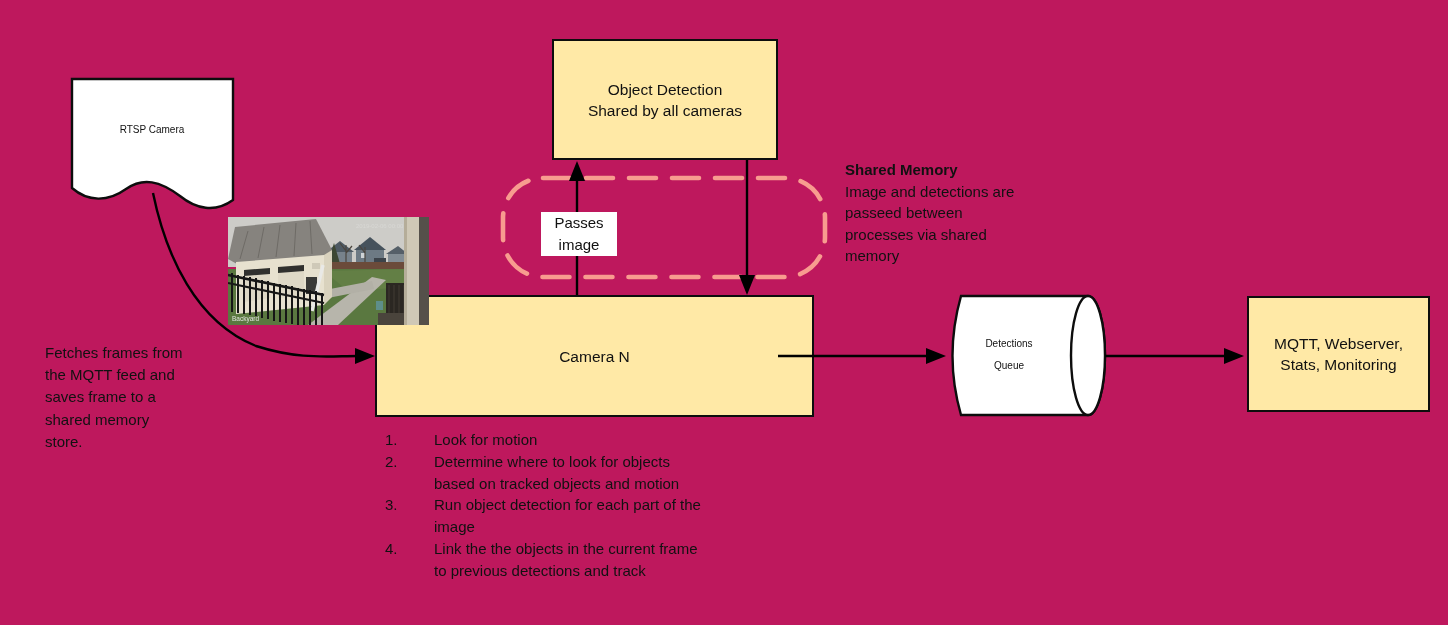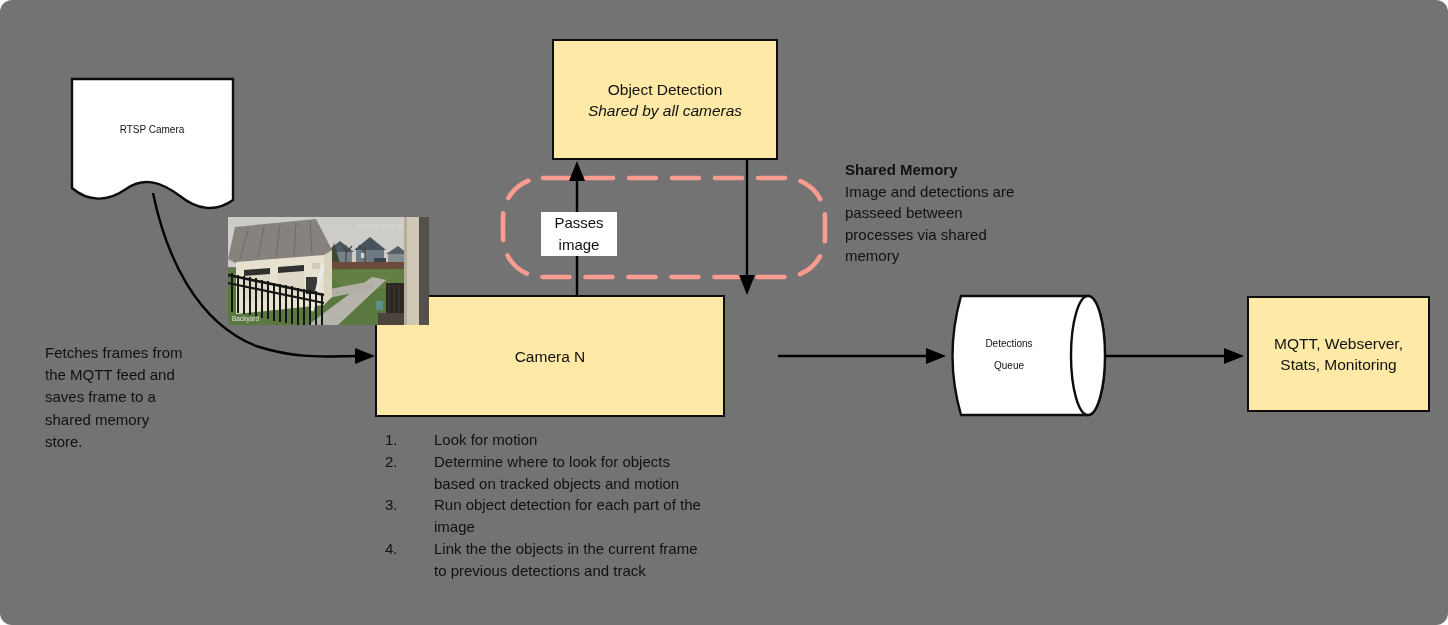--- a/index.html
+++ b/index.html
@@ -1,29 +1,29 @@
 <!DOCTYPE html>
 <html><head>
 <meta charset="utf-8">
 <style>
   html,body{margin:0;padding:0;background:#ffffff;}
   #stage{
-    position:relative;width:1448px;height:625px;background:#737373;overflow:hidden;
-    font-family:"Liberation Sans","DejaVu Sans",sans-serif;color:#111;border-radius:12px;
+    position:relative;width:1448px;height:625px;background:#be185d;overflow:hidden;
+    font-family:"Liberation Sans","DejaVu Sans",sans-serif;color:#111;
   }
   .abs{position:absolute;}
   svg{display:block;}
   .ml{white-space:pre-line;}
   
   .ybox{
     position:absolute;background:#FFE9A6;border:2.5px solid #0d0d0d;
     display:flex;flex-direction:column;align-items:center;justify-content:center;
     text-align:center;font-size:15.5px;line-height:21px;box-sizing:border-box;z-index:4;
   }
-  .ybox .subtitle{font-style:italic;}
+  .ybox .subtitle{}
   
   .note{position:absolute;font-size:15px;line-height:22.2px;z-index:4;}
   .note .note-title{font-weight:bold;}
   
   .edge-label{
     position:absolute;font-size:15px;line-height:22px;text-align:center;
     background:#ffffff;z-index:6;padding:0 2px;
   }
   .shape-label{position:absolute;font-size:10px;line-height:22px;text-align:center;z-index:6;}
   
@@ -62,21 +62,21 @@
 
     <line x1="1105" y1="356" x2="1228" y2="356" stroke="#000" stroke-width="2.6"></line>
     <polygon points="1244,356 1224,348 1224,364" fill="#000"></polygon>
   </svg>
 
   <div class="ybox" style="left:552px;top:39px;width:226px;height:121px;">
     <div>Object Detection</div>
     <div class="subtitle">Shared by all cameras</div>
   </div>
 
-  <div class="ybox" style="left:375px;top:295px;width:350px;height:122px;">
+  <div class="ybox" style="left:375px;top:295px;width:439px;height:122px;">
     <div>Camera N</div>
   </div>
 
   <div class="ybox" style="left:1247px;top:296px;width:183px;height:116px;">
     <div class="ml">MQTT, Webserver,
 Stats, Monitoring</div>
   </div>
 
   <div class="shape-label" style="left:77px;top:119px;width:150px;">RTSP Camera</div>
 

